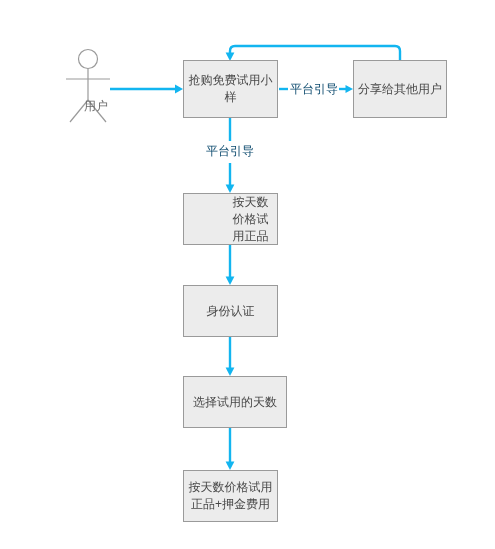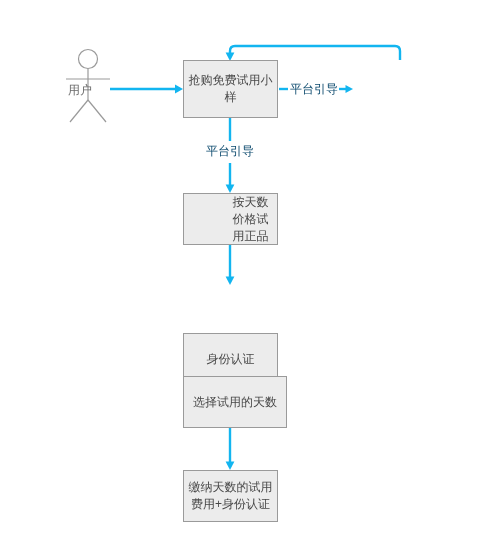--- a/index.html
+++ b/index.html
@@ -39,21 +39,22 @@
     line-height: 14px;
     white-space: nowrap;
     text-align: center;
   }
   .actor-label {
     position: absolute;
     color: #6a6a6a;
     font-size: 12px;
     line-height: 14px;
     white-space: nowrap;
-    text-align: left;
+    text-align: right;
+    margin-top: 16px;
   }
   svg.layer {
     position: absolute;
     left: 0;
     top: 0;
     width: 495px;
     height: 549px;
     overflow: visible;
   }
   .actor-stroke {
@@ -120,26 +121,27 @@
     <g>
       <line class="flow-stroke" x1="230" y1="428" x2="230" y2="463"></line>
       <polygon class="flow-fill" points="230,470 225.6,461.5 234.4,461.5"></polygon>
     </g>
   </svg>
 
   <div class="actor-label" style="left:68px; top:83px; width:40px;">用户</div>
 
   <div class="node" style="left:183px; top:60px; width:95px; height:58px;">抢购免费试用小样</div>
 
+  <div class="node" style="left:353px; top:60px; width:94px; height:58px;">分享给其他用户</div>
 
   <div class="node" style="left:183px; top:193px; width:95px; height:52px;padding-left:44px;">按天数价格试用正品</div>
 
-  <div class="node" style="left:183px; top:285px; width:95px; height:52px;margin-top:48px;">身份认证</div>
+  <div class="node" style="left:183px; top:285px; width:95px; height:52px;">身份认证</div>
 
   <div class="node" style="left:183px; top:376px; width:104px; height:52px;">选择试用的天数</div>
 
-  <div class="node" style="left:183px; top:470px; width:95px; height:52px;">缴纳天数的试用费用+身份认证</div>
+  <div class="node" style="left:183px; top:470px; width:95px; height:52px;">按天数价格试用正品+押金费用</div>
 
   <div class="edge-label" style="left:288px; top:82px; width:52px;">平台引导</div>
 
   <div class="edge-label" style="left:204px; top:144px; width:52px;">平台引导</div>
 
 </div>
 
 </body></html>

